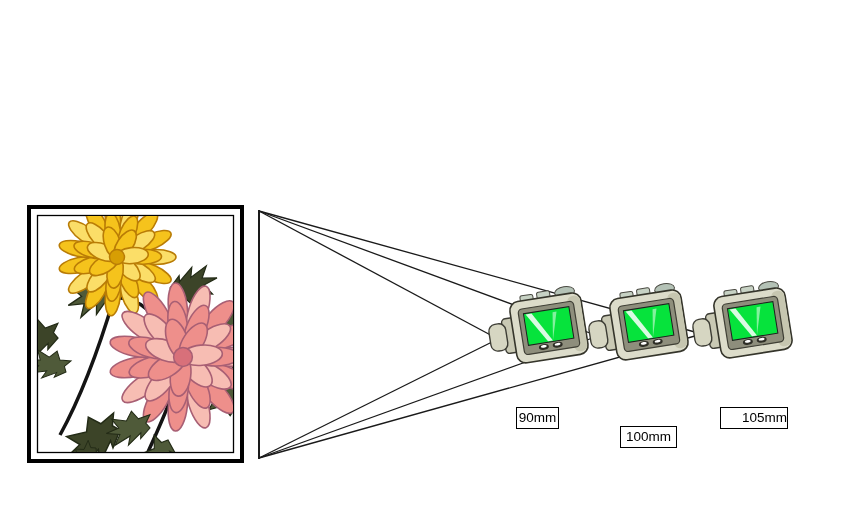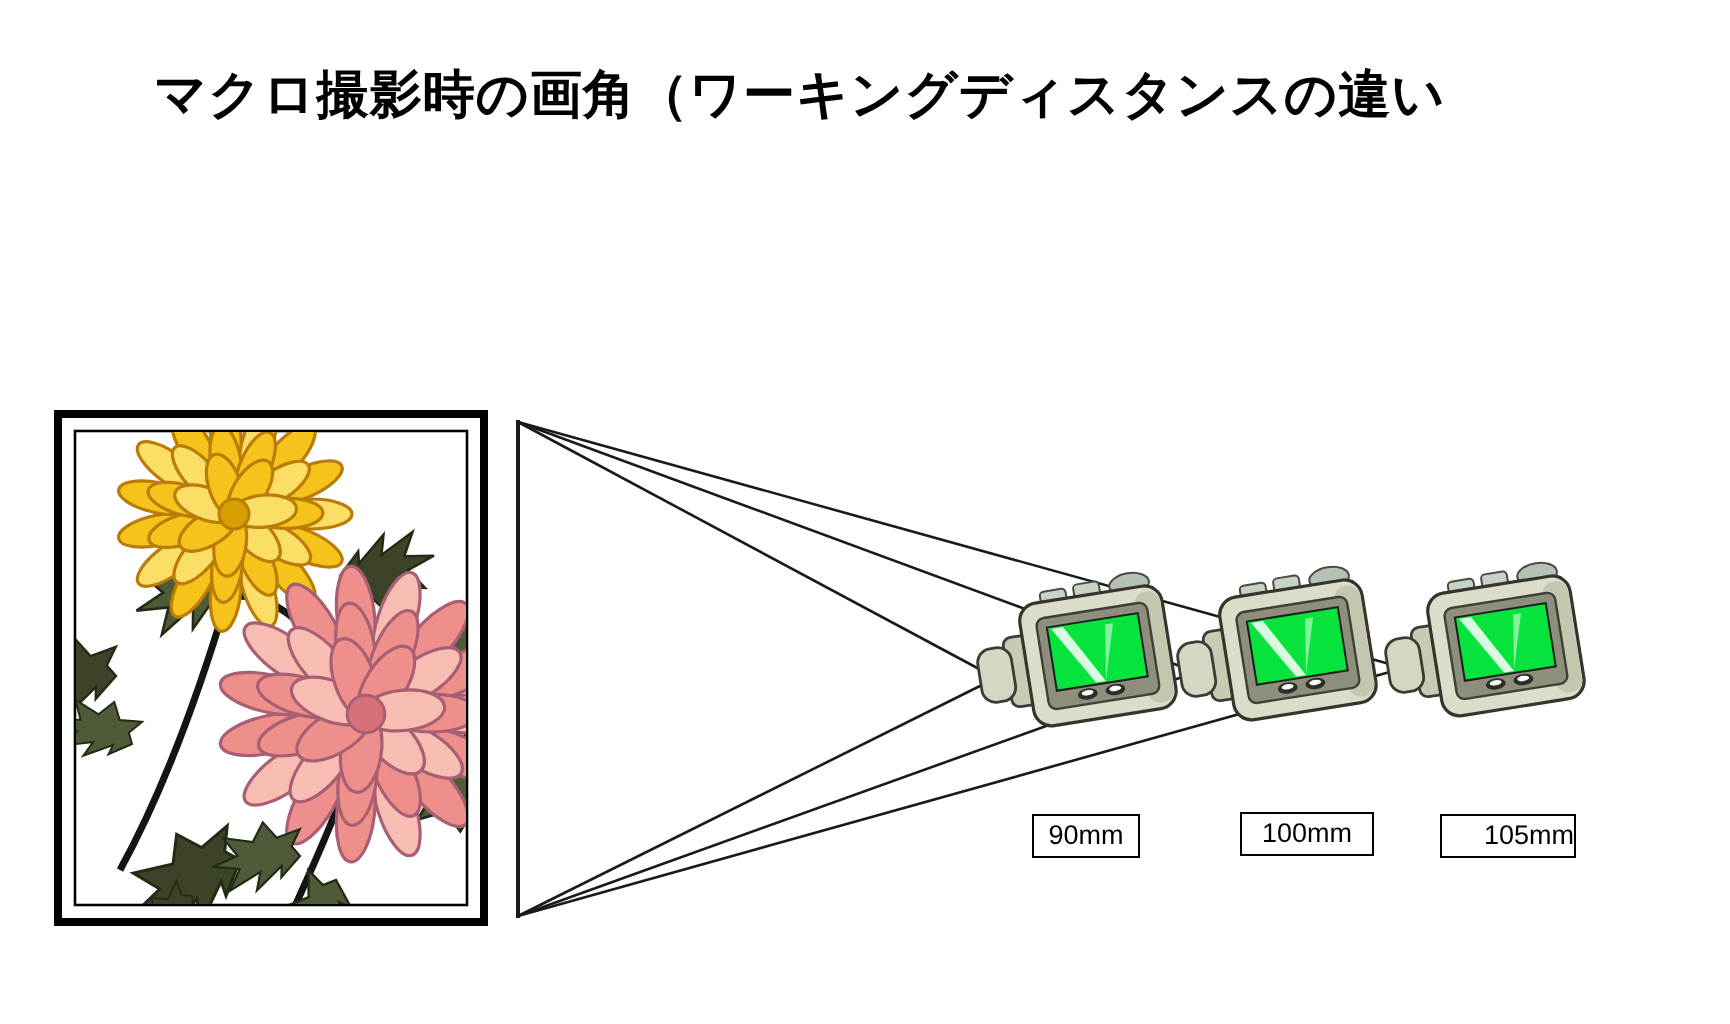--- a/index.html
+++ b/index.html
@@ -3,30 +3,29 @@
 <meta charset="utf-8">
 <style>
   html,body{margin:0;padding:0;background:#ffffff;}
   #slide{position:relative;width:865px;height:512px;background:#ffffff;overflow:hidden;
          font-family:"Liberation Sans","DejaVu Sans",sans-serif;}
   #title{position:absolute;left:77px;top:30px;font-size:26px;font-weight:bold;color:#000;
          letter-spacing:0.5px;white-space:nowrap;}
   #diagram-svg{position:absolute;left:0;top:0;}
   .focal-label{position:absolute;height:22px;box-sizing:border-box;border:1px solid #000;
                background:#fff;color:#000;font-size:13.5px;line-height:20px;text-align:center;}
-  #label-90{left:516px;top:407px;width:54px;}
-  #label-100{left:620px;top:406px;width:67px;text-align:center;}
+  #label-90{left:516px;top:407px;width:43px;}
+  #label-100{left:620px;top:426px;width:57px;text-align:center;}
   #label-105{left:720px;top:407px;width:68px;text-align:right;}
 </style>
 </head>
 <body>
 
 <div id="slide">
 
-  <div id="title">マクロ撮影時の画角（ワーキングディスタンスの違い</div>
 
   <svg id="diagram-svg" width="865" height="512" viewBox="0 0 865 512">
 
     <defs>
       <path id="leaf" d="M0,0 L10,-8 L9,-3 L22,-12 L19,-4 L34,-10 L28,-1 L40,2 L28,5 L33,14 L20,10 L14,18 L9,10 L-2,12 L3,5 Z"></path>
       <clipPath id="frame-clip">
           <rect x="38" y="216" width="195" height="236"></rect>
         </clipPath>
 
       <g id="camera">

